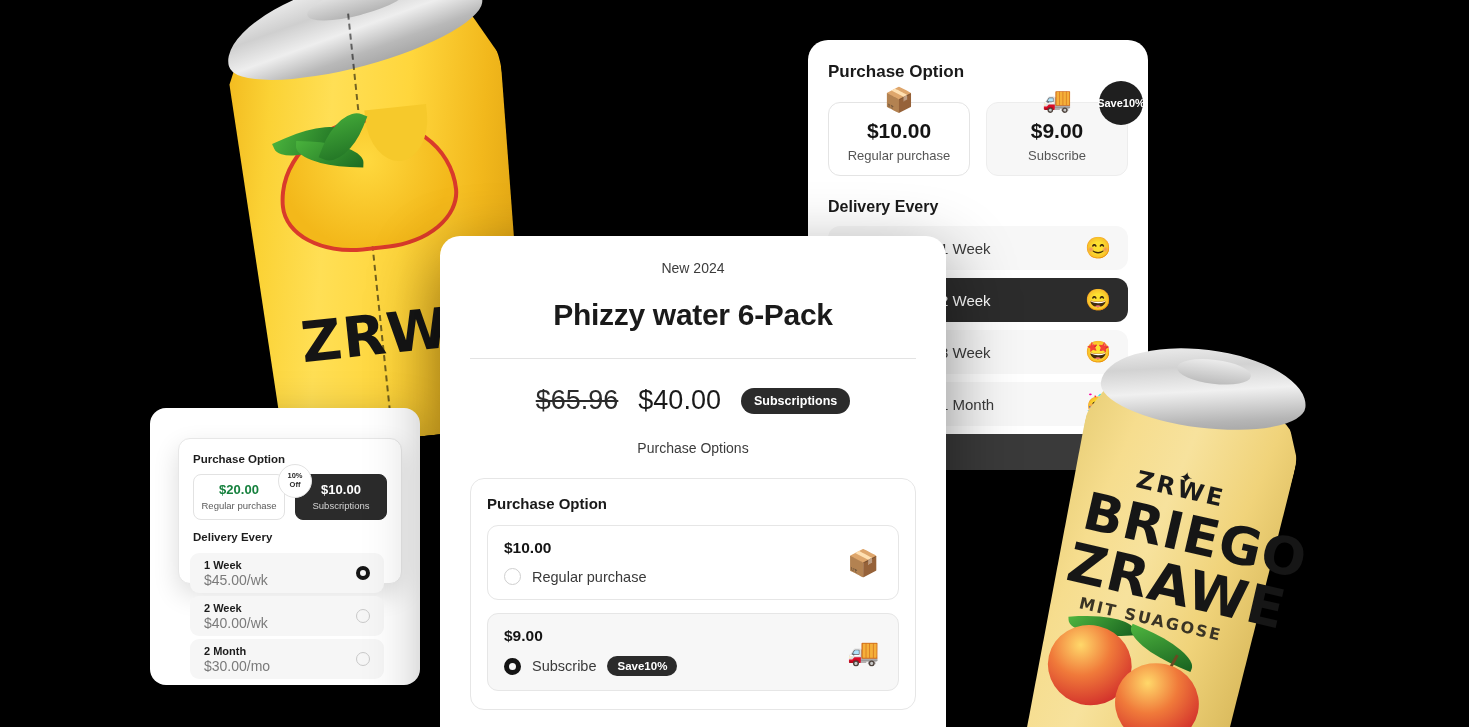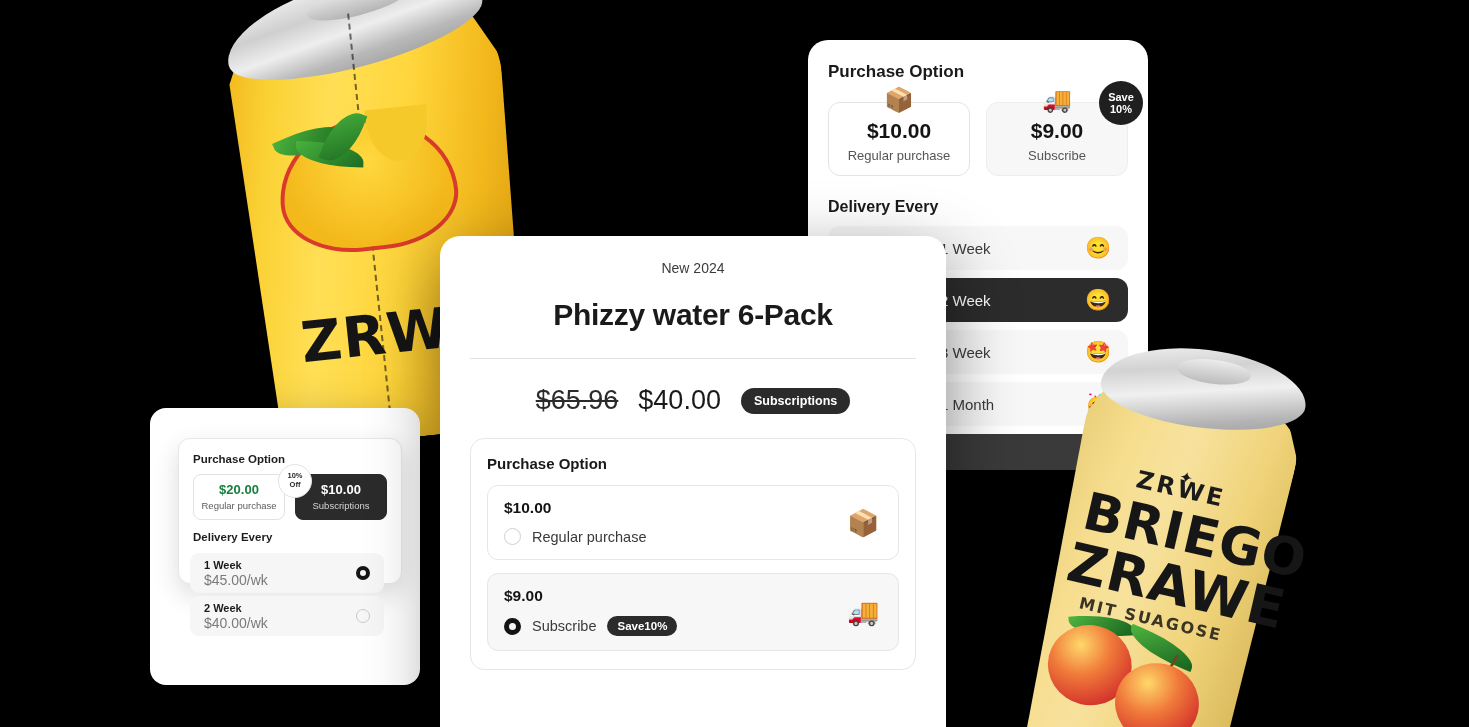--- a/index.html
+++ b/index.html
@@ -106,21 +106,21 @@
   #card-tr .h { font-size:17px; font-weight:700; color:#1a1a1a; }
   .po-row { display:flex; gap:16px; margin-top:20px; }
   .po-box { flex:1; border:1px solid #e4e4e4; border-radius:12px; background:#fff;
     padding:16px 8px 12px; text-align:center; position:relative; }
   .po-box .price { font-size:21px; font-weight:700; color:#141414; }
   .po-box .sub { font-size:13px; color:#555; margin-top:5px; }
   .po-box .emo { position:absolute; top:-17px; left:50%; transform:translateX(-50%); font-size:24px; }
   .po-box.grey { background:#f7f7f7; border-color:#ededed; }
   .save-badge { position:absolute; right:-16px; top:-22px; width:44px; height:44px;
     border-radius:50%; background:#1f1f1f; color:#fff; font-size:11px; font-weight:700;
-    display:flex; flex-direction:column; align-items:center; justify-content:center; line-height:1.1; }
+    display:flex; flex-direction:row; align-items:center; justify-content:center; line-height:1.1; }
   #card-tr .h2 { font-size:16px; font-weight:700; color:#1a1a1a; margin-top:22px; }
   .d-list { margin-top:10px; }
   .d-row { display:flex; align-items:center; height:44px; border-radius:12px;
     padding:0 16px; margin-bottom:8px; background:#f7f7f7; }
   .d-row .amt { font-size:17px; font-weight:700; color:#161616; width:96px; }
   .d-row .lbl { font-size:15px; color:#3a3a3a; flex:1; }
   .d-row .emo { font-size:21px; }
   .d-row.dark { background:#2c2c2c; }
   .d-row.dark .lbl, .d-row.dark .amt { color:#fff; }
   .select-btn { height:40px; border-radius:10px; background:#3a3a3a; color:#fff;
@@ -274,33 +274,41 @@
       </div>
       <span class="radio on"></span>
     </div>
     <div class="bl-row">
       <div class="txt">
         <div class="t1">2 Week</div>
         <div class="t2">$40.00/wk</div>
       </div>
       <span class="radio"></span>
     </div>
+    <div class="bl-row">
+      <div class="txt">
+        <div class="t1">2 Month</div>
+        <div class="t2">$30.00/mo</div>
+      </div>
+      <span class="radio"></span>
+    </div>
   </div>
 
   <div class="card" id="card-center">
     <div class="eyebrow">New 2024</div>
     <div class="title">Phizzy water 6-Pack</div>
     <div class="rule"></div>
 
     <div class="price-row">
       <span class="old">$65.96</span>
       <span class="new">$40.00</span>
       <span class="pill">Subscriptions</span>
     </div>
 
+    <div class="po-caption">Purchase Options</div>
 
     <div class="panel">
       <div class="h">Purchase Option</div>
 
       <div class="opt">
         <div class="price">$10.00</div>
         <div class="line">
           <span class="ro"></span>
           <span class="lbl">Regular purchase</span>
         </div>

